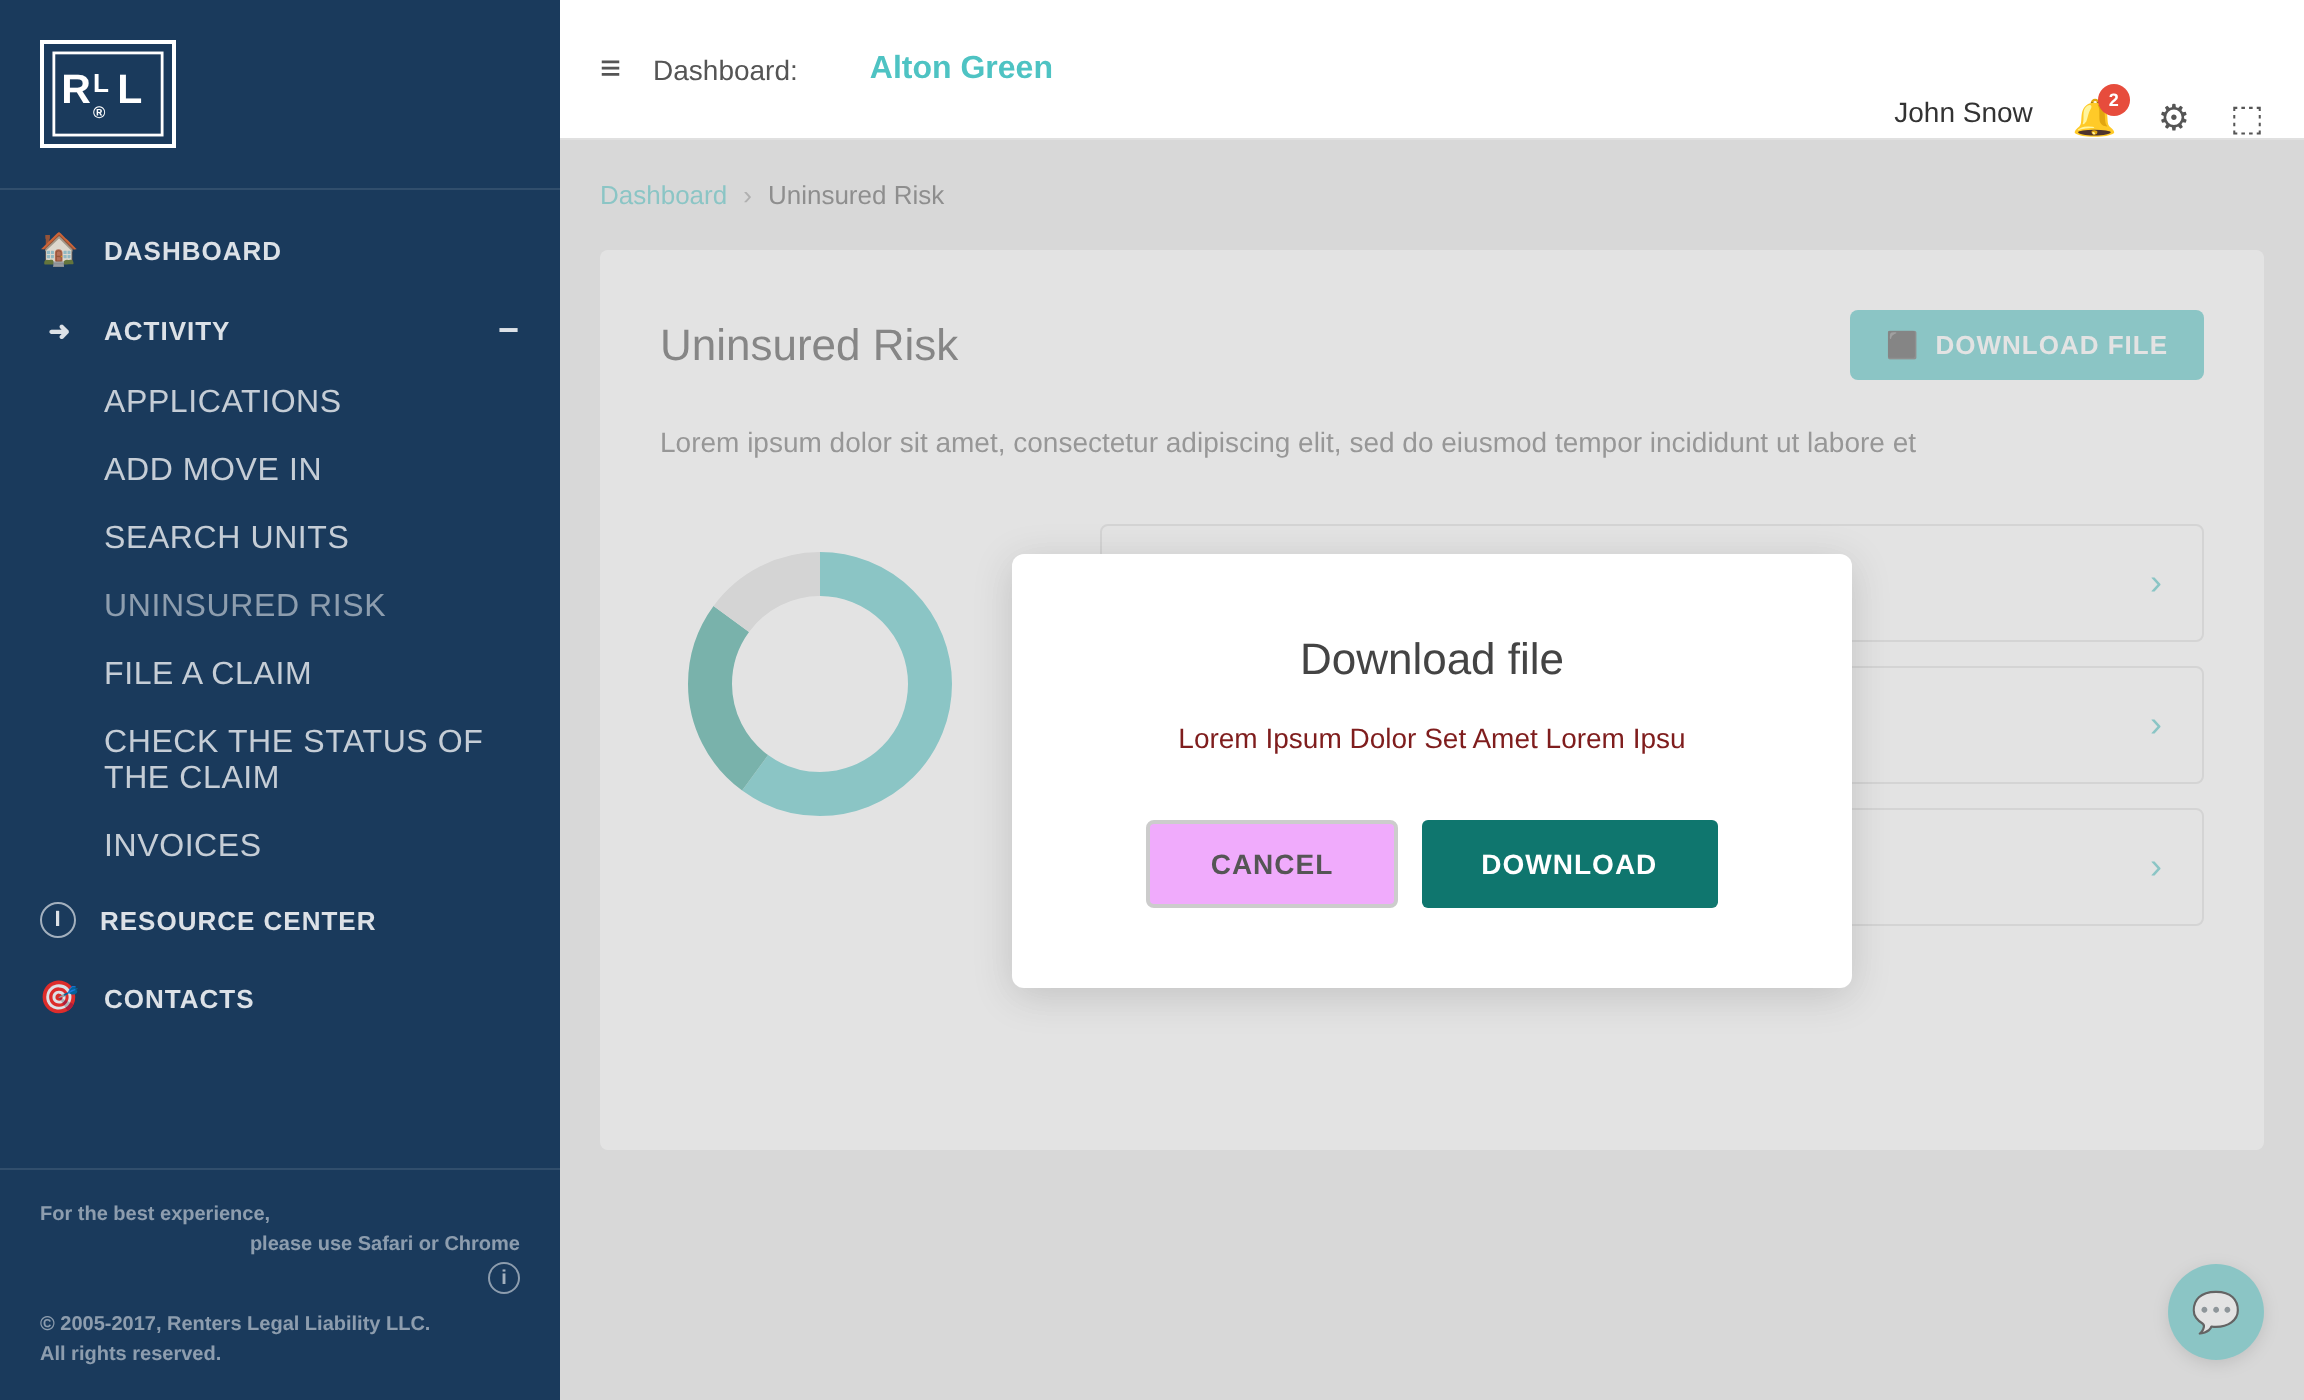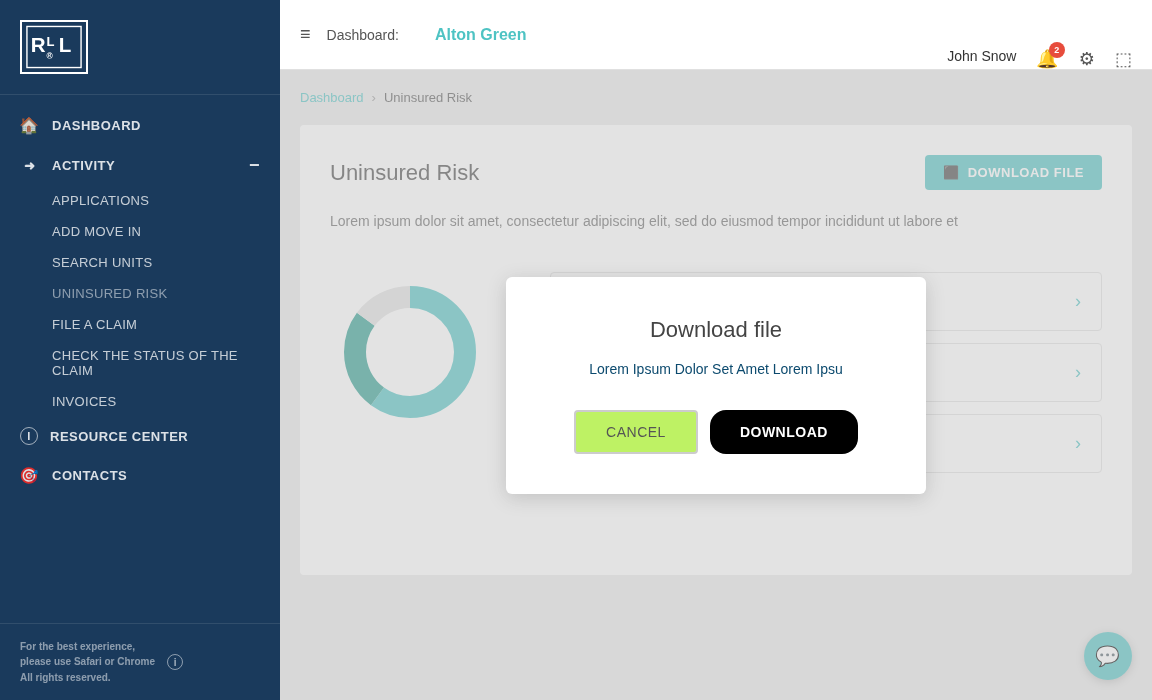--- a/index.html
+++ b/index.html
@@ -76,21 +76,21 @@
 
     .sub-nav {
       padding-left: 0;
     }
 
     .sub-nav-item {
       display: flex;
       align-items: center;
       padding: 8px 20px 8px 52px;
       color: rgba(255,255,255,0.75);
-      font-size: 13px;
+      font-size: 16px;
       font-weight: 500;
       cursor: pointer;
       letter-spacing: 0.3px;
       text-transform: uppercase;
     }
     .sub-nav-item.active { color: rgba(255,255,255,0.5); }
 
     .activity-header {
       display: flex;
       align-items: center;
@@ -257,21 +257,21 @@
       display: flex;
       align-items: center;
       gap: 8px;
       letter-spacing: 0.5px;
     }
 
     .page-description {
       font-size: 14px;
       color: #666;
       line-height: 1.6;
-      margin-bottom: 40px;
+      margin-bottom: 30px;
     }
 
     .cards-area {
       display: flex;
       gap: 20px;
     }
 
     .donut-area {
       width: 200px;
     }
@@ -337,51 +337,51 @@
 
     .modal-title {
       font-size: 22px;
       color: #444;
       font-weight: 400;
       margin-bottom: 16px;
     }
 
     .modal-body {
       font-size: 14px;
-      color: #0c4a6e;
+      color: #7f1d1d;
       margin-bottom: 30px;
       line-height: 1.5;
     }
 
     .modal-actions {
       display: flex;
       gap: 12px;
       justify-content: center;
     }
 
     .cancel-btn {
       border: 2px solid #ccc;
-      background: #bef264;
+      background: #f0abfc;
       color: #555;
       padding: 12px 30px;
       font-size: 14px;
-      font-weight: 400;
+      font-weight: 700;
       border-radius: 4px;
       cursor: pointer;
       letter-spacing: 0.5px;
     }
 
     .download-btn {
-      background: #000000;
+      background: #0f766e;
       border: none;
       color: white;
       padding: 12px 30px;
       font-size: 14px;
       font-weight: 600;
-      border-radius: 16px;
+      border-radius: 3px;
       cursor: pointer;
       letter-spacing: 0.5px;
     }
 
     
     .chat-bubble {
       position: fixed;
       bottom: 20px;
       right: 20px;
       background: #4ec3c3;
@@ -468,24 +468,25 @@
     </div>
 
     <div class="nav-item">
       <span class="nav-icon">🎯</span>
       <span>CONTACTS</span>
     </div>
   </div>
 
   <div class="sidebar-footer">
     <div>For the best experience,</div>
-    <div style="display:flex; align-items:flex-start; gap:12px;">
+    <div style="display:flex; align-items:flex-end; gap:1px;flex-direction:column;">
       <span>please use Safari or Chrome</span>
       <span class="info-icon">i</span>
     </div>
+    <div style="margin-top:8px;">© 2005-2017, Renters Legal Liability LLC.</div>
     <div>All rights reserved.</div>
   </div>
 </div>
 
 <div class="main">
 
   <div class="topbar">
     <span class="filter-icon">≡</span>
     <span class="property-label">Dashboard:</span>
     <span class="property-name">Alton Green</span>

